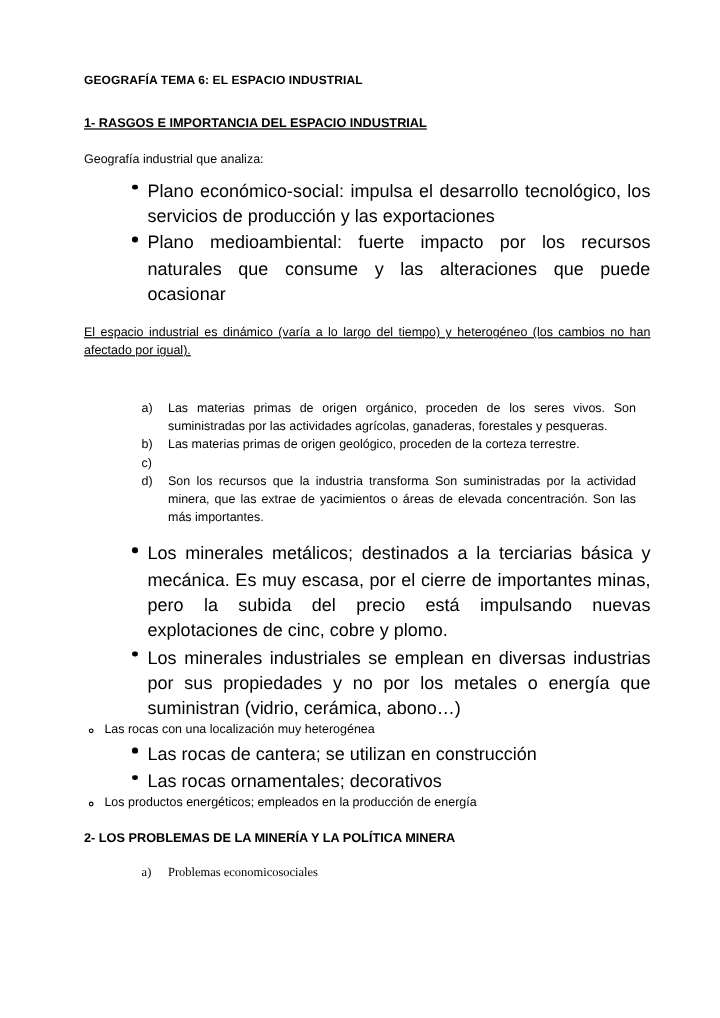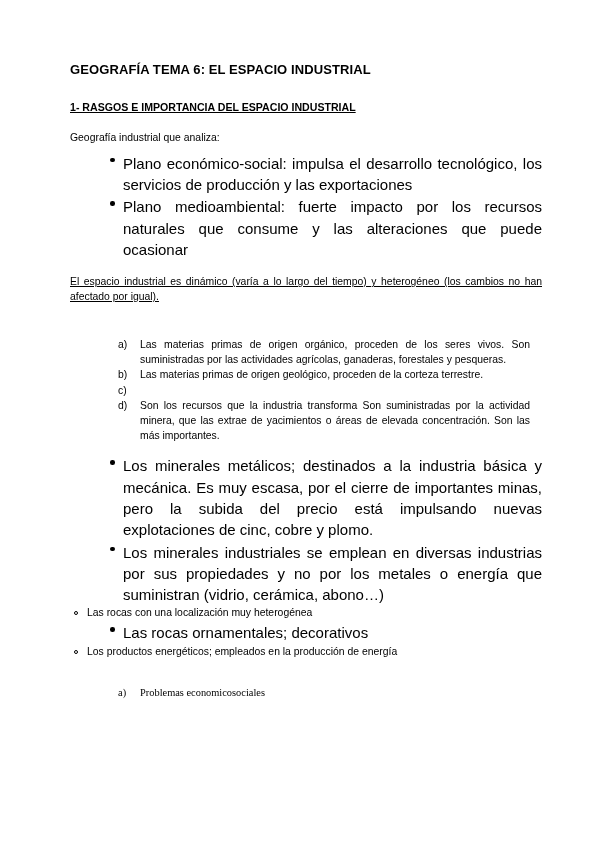--- a/index.html
+++ b/index.html
@@ -15,21 +15,21 @@
     overflow: hidden;
   }
   .page {
     width: 600px;
     height: 848px;
     box-sizing: border-box;
     padding: 62px 58px 20px 70px;
     position: relative;
   }
   .title {
-    font-size: 13px;
+    font-size: 10px;
     font-weight: bold;
     letter-spacing: 0.1px;
     margin: 0 0 24px 0;
   }
   .h2 {
     font-size: 10.6px;
     text-decoration: underline;
     margin: 0 0 18px 0;
   }
   .h3 {
@@ -146,35 +146,37 @@
 
 
   <ol class="lvl-alpha">
     <li>Las materias primas de origen orgánico, proceden de los seres vivos. Son suministradas por las actividades agrícolas, ganaderas, forestales y pesqueras.</li>
     <li>Las materias primas de origen geológico, proceden de la corteza terrestre.</li>
     <li></li>
     <li>Son los recursos que la industria transforma Son suministradas por la actividad minera, que las extrae de yacimientos o áreas de elevada concentración. Son las más importantes.</li>
   </ol>
 
   <ul class="lvl-disc">
-    <li>Los minerales metálicos; destinados a la industria básica y mecánica. Es muy escasa, por el cierre de importantes minas, pero la subida del precio está impulsando nuevas explotaciones de cinc, cobre y plomo.</li>
+    <li>Los minerales metálicos; destinados a la terciarias básica y mecánica. Es muy escasa, por el cierre de importantes minas, pero la subida del precio está impulsando nuevas explotaciones de cinc, cobre y plomo.</li>
     <li>Los minerales industriales se emplean en  diversas industrias por sus propiedades y no por los metales o energía que suministran (vidrio, cerámica, abono…)</li>
   </ul>
 
   <ul class="lvl-circle">
     <li>Las rocas con una localización muy heterogénea</li>
   </ul>
   <ul class="lvl-disc">
+    <li>Las rocas de cantera; se utilizan en construcción</li>
     <li>Las rocas ornamentales; decorativos</li>
   </ul>
 
   <ul class="lvl-circle">
     <li>Los productos energéticos; empleados en la producción de energía</li>
   </ul>
 
   <div class="block-gap-md"></div>
 
+  <h3 class="h3">2- LOS PROBLEMAS DE LA MINERÍA Y LA POLÍTICA MINERA</h3>
 
   <ol class="lvl-alpha">
     <li class="mono-ish">Problemas economicosociales</li>
   </ol>
 
 </div>
 
 </body></html>

